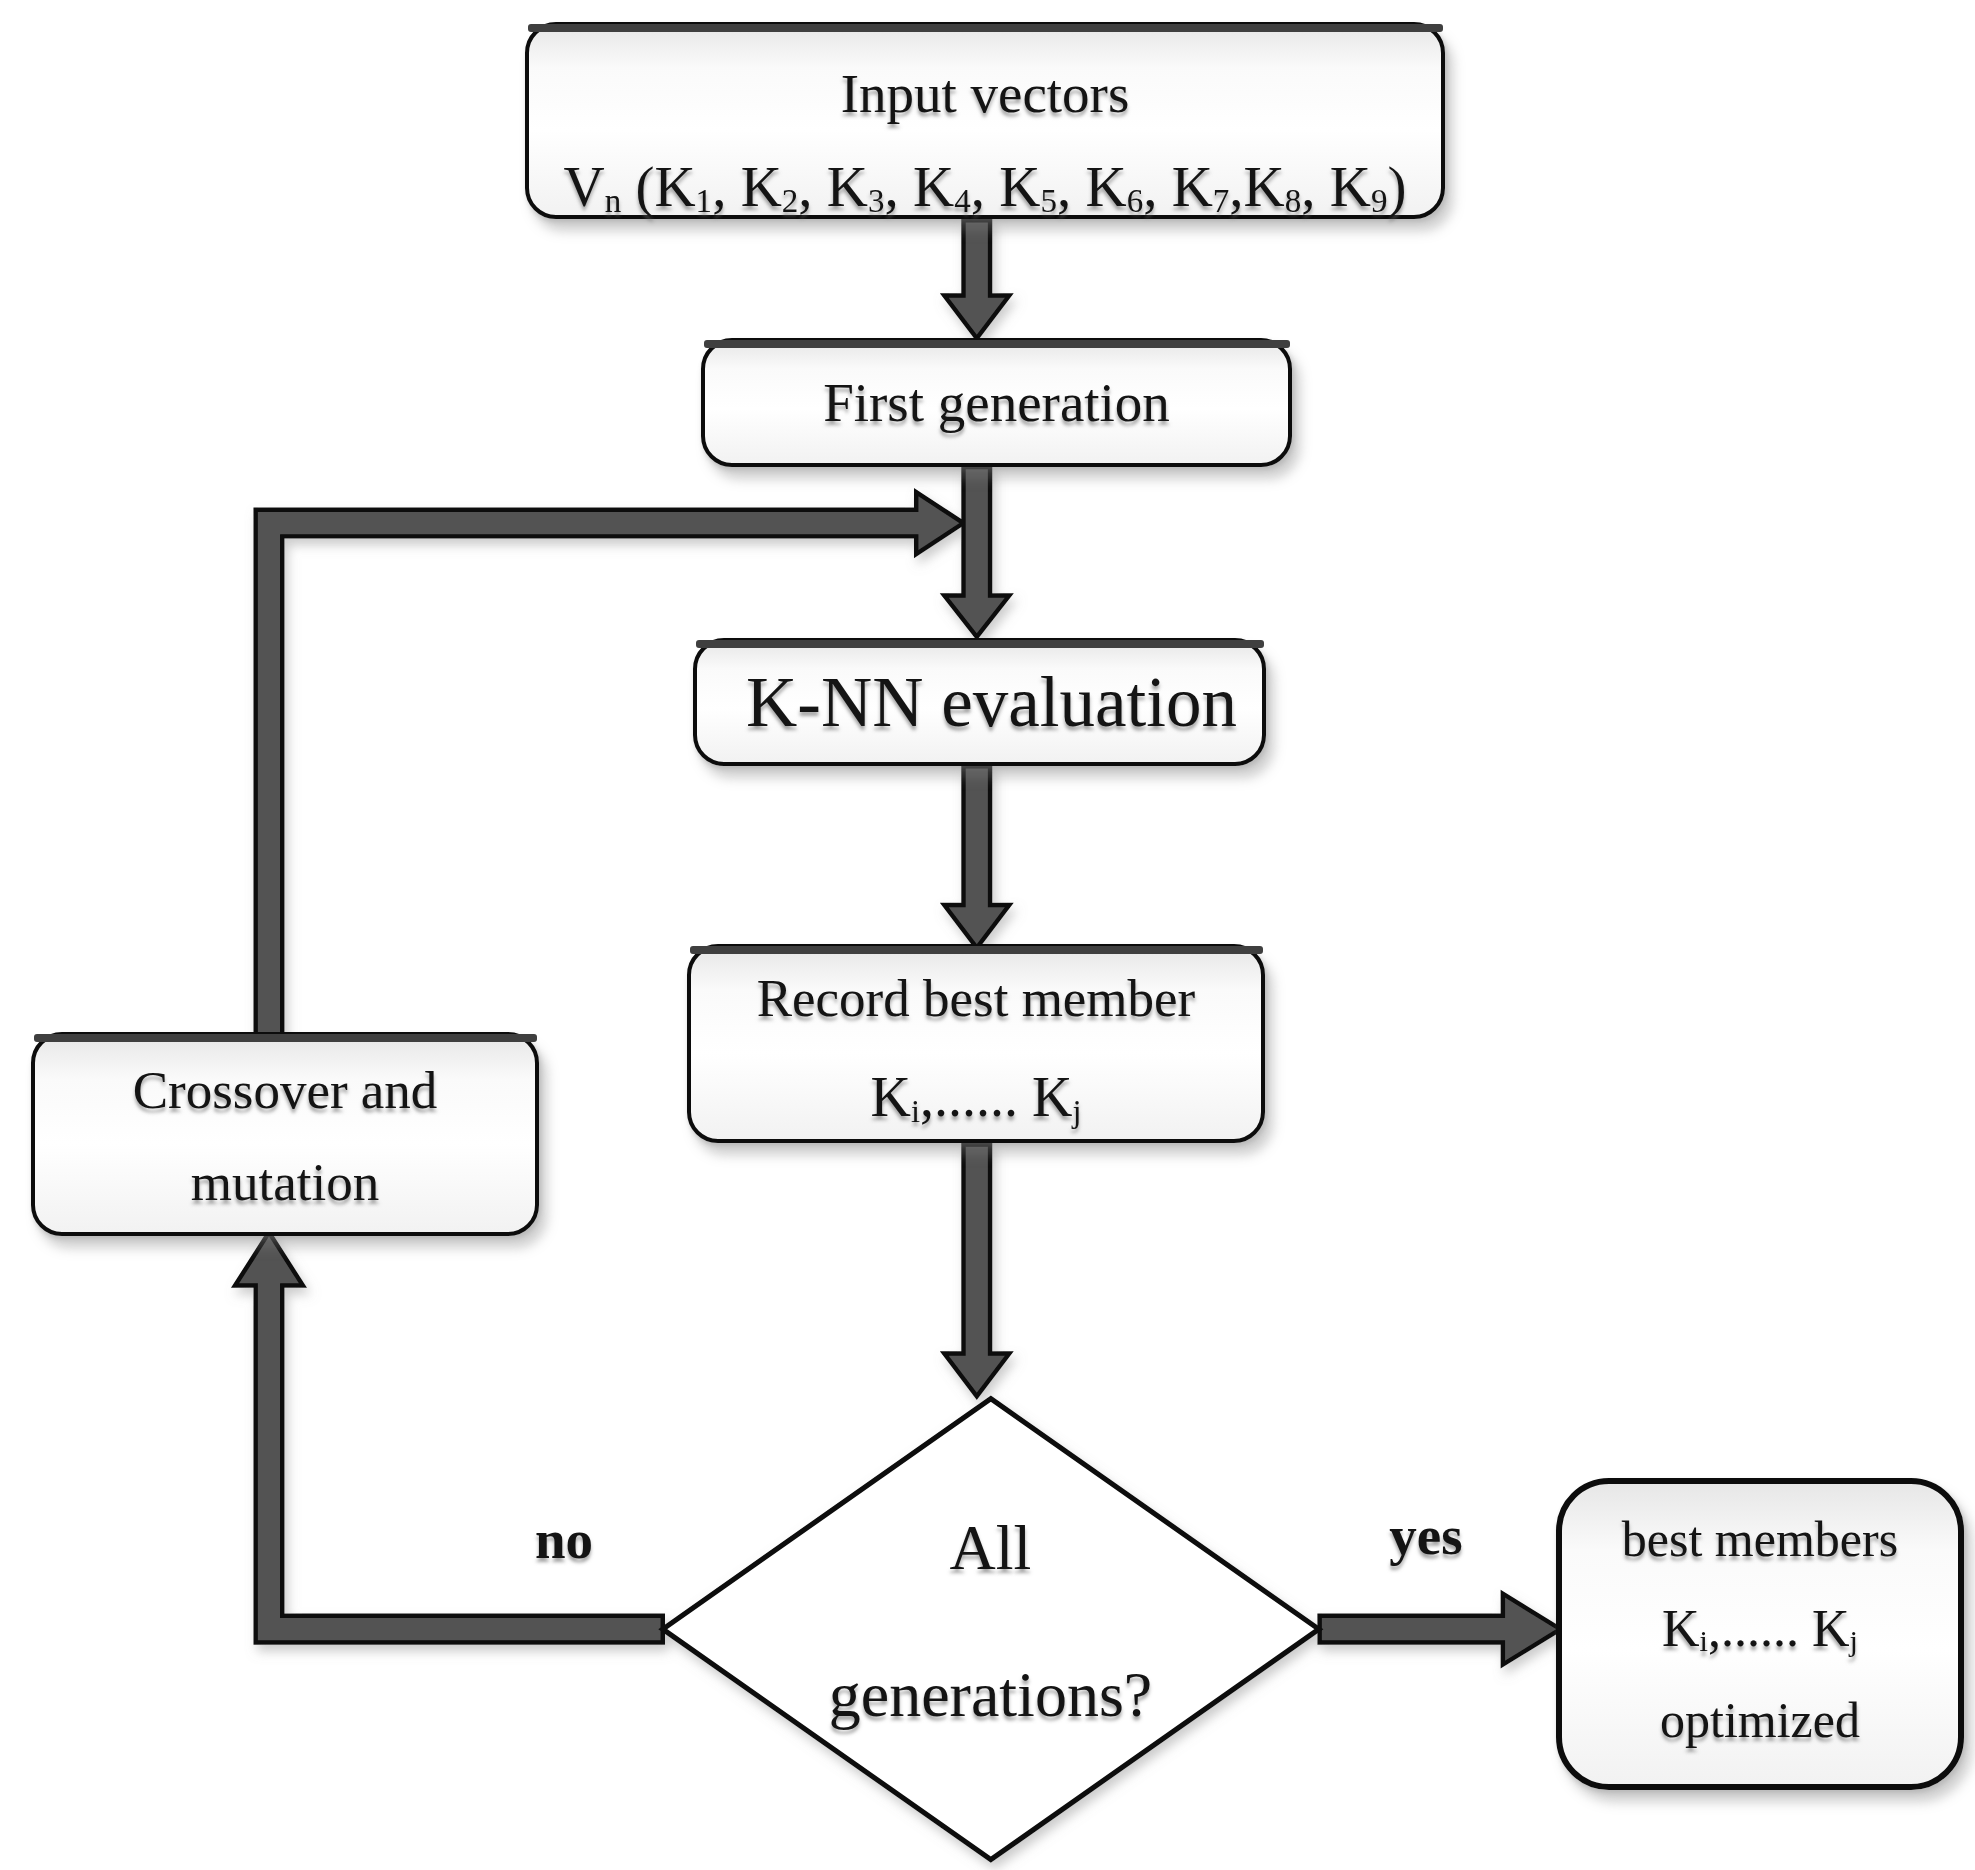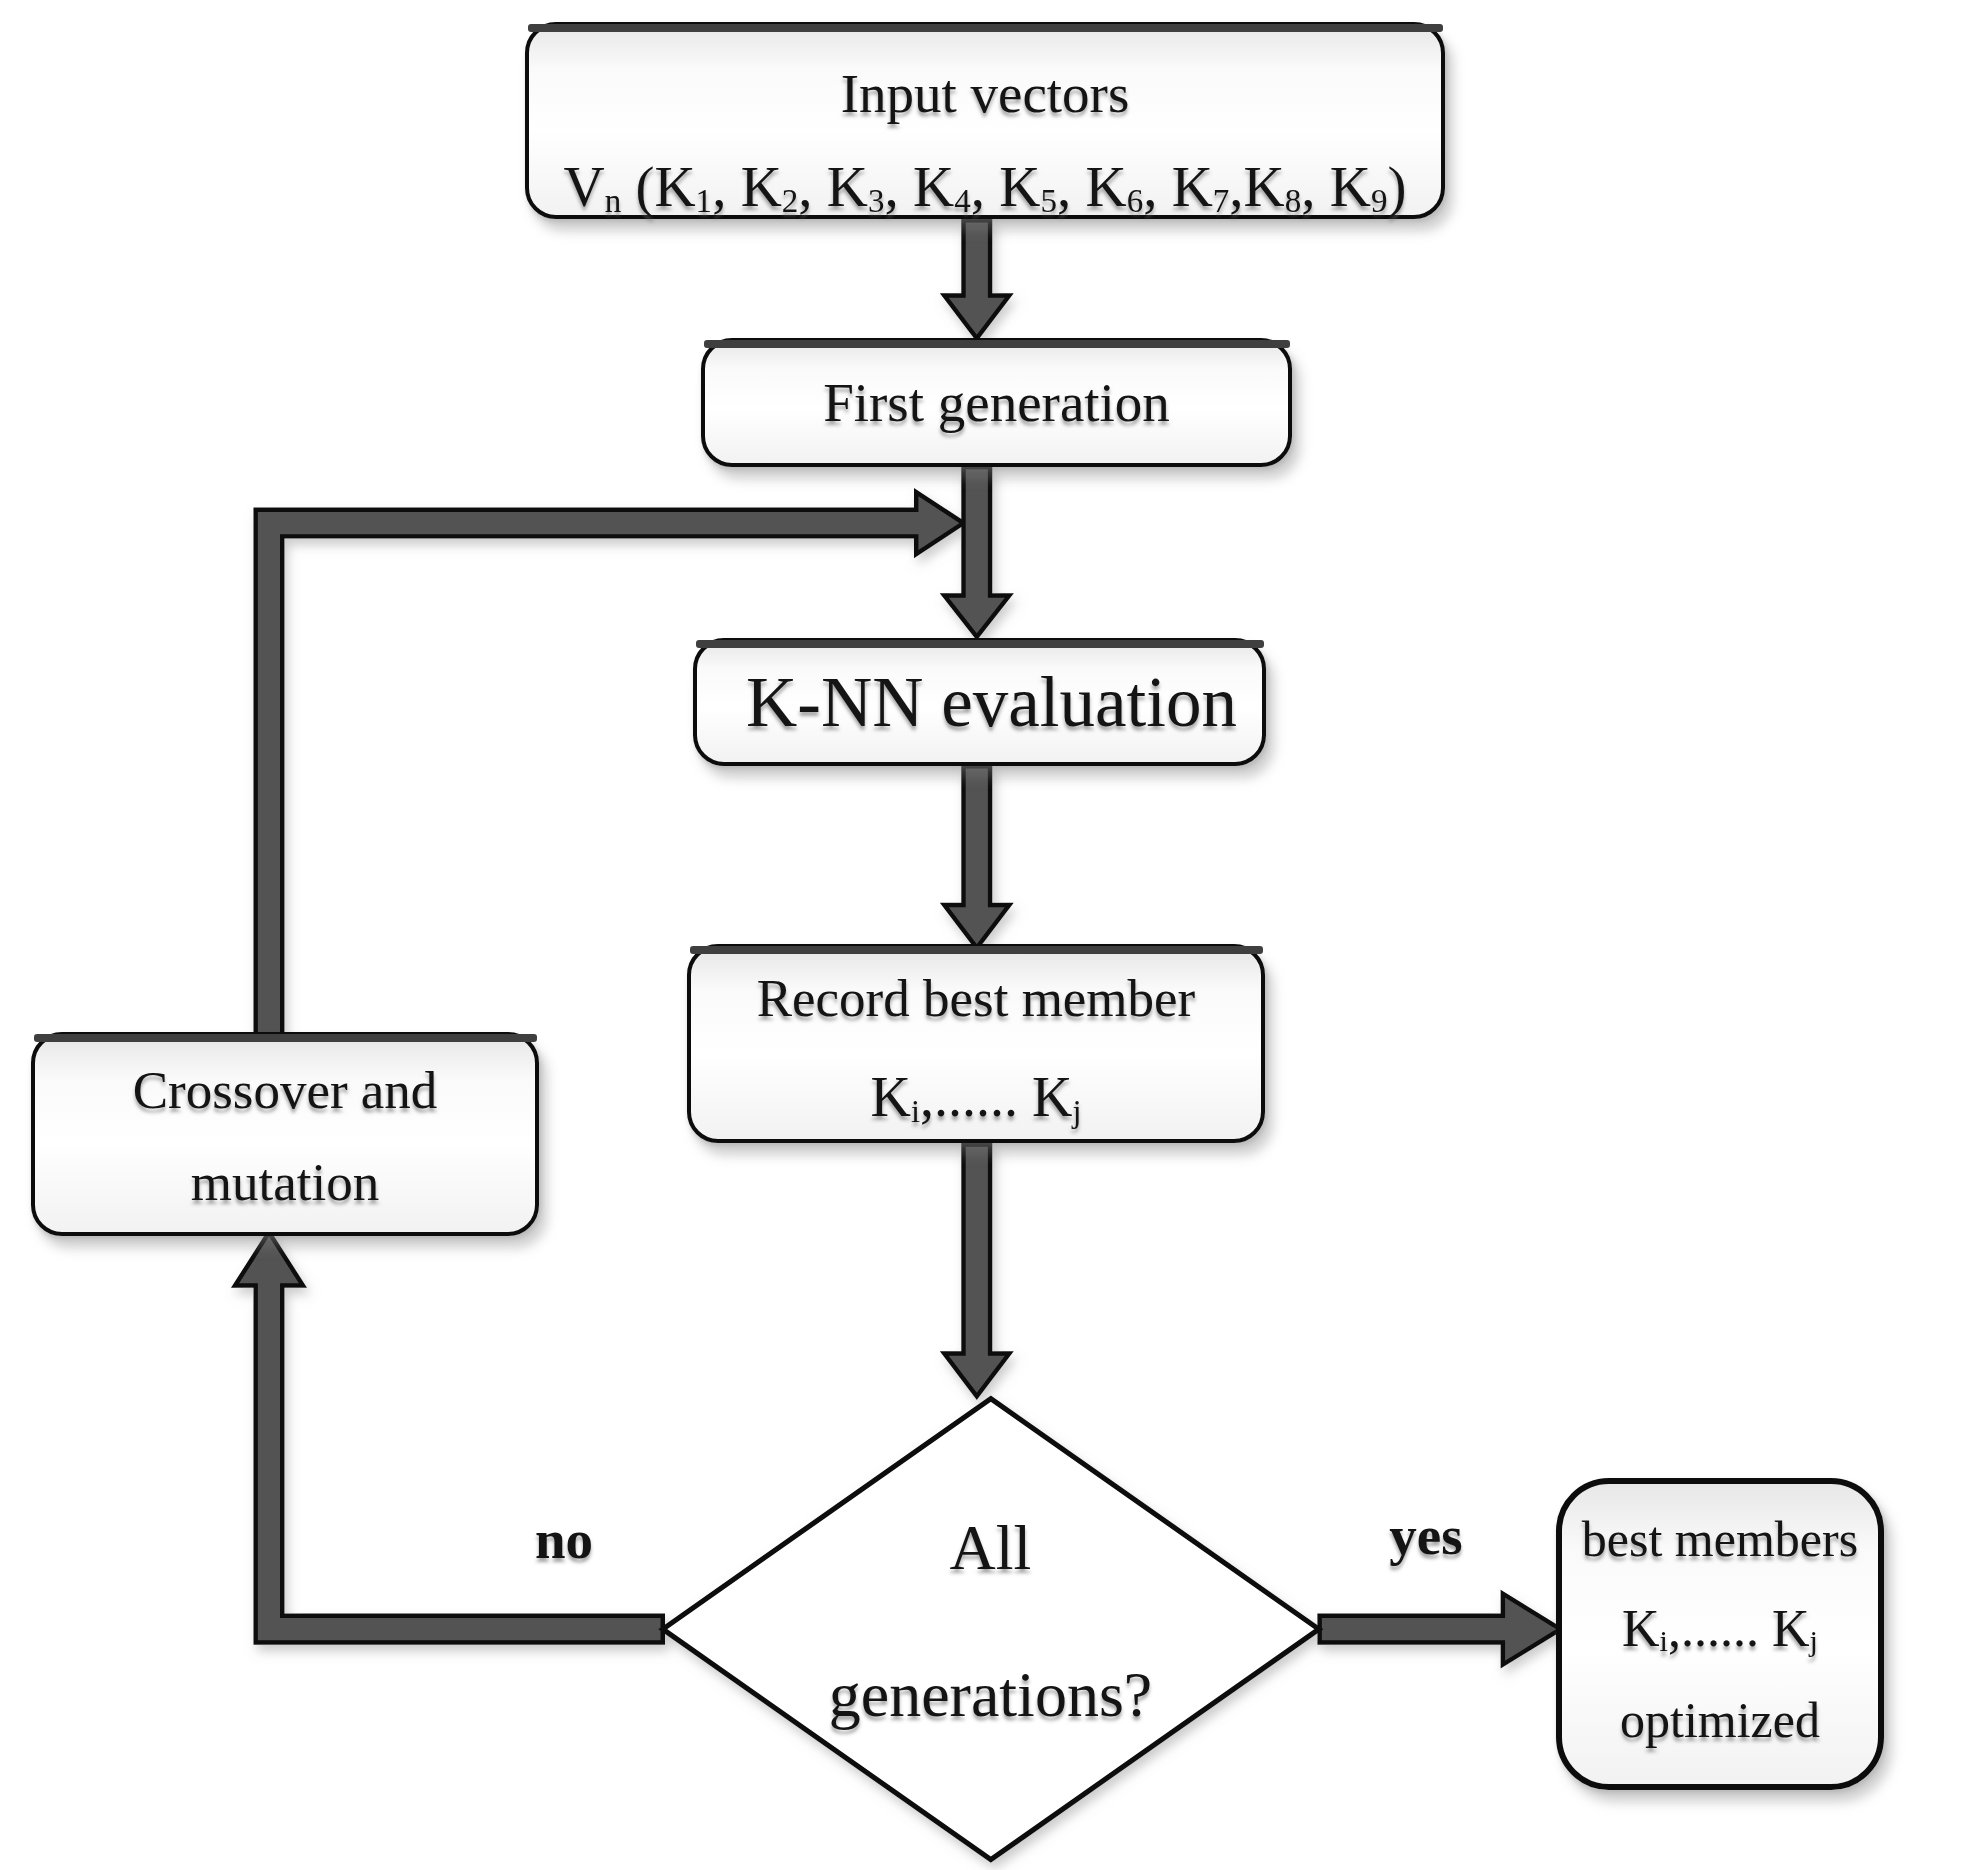--- a/index.html
+++ b/index.html
@@ -46,21 +46,21 @@
   .box--input .t2{font-size:57px;}
   .box--first   {left:695px;  top:338px;  width:591px;  height:129px; justify-content:center;margin-left:6px;}
   .box--first .t1{font-size:55px;}
   .box--knn     {left:693px;  top:638px;  width:573px;  height:128px; justify-content:center;}
   .box--knn .t1{font-size:71px;margin-left:24px;}
   .box--record  {left:687px;  top:944px; width:578px;  height:199px; padding-top:23.6px; gap:44px;}
   .box--record .t1{font-size:53px;}
   .box--record .t2{font-size:56px;}
   .box--cross   {left:31px;   top:1032px; width:508px;  height:204px; padding-top:28px; gap:39px;}
   .box--cross .t1,.box--cross .t2{font-size:53px;}
-  .box--result  {left:1556px; top:1478px; width:328px;  height:312px; padding-top:29.6px; gap:39px;font-family:Liberation Serif, serif;}
+  .box--result  {left:1556px; top:1478px; width:408px;  height:312px; padding-top:29.6px; gap:39px;font-family:Liberation Serif, serif;}
   .box--result .t1,.box--result .t3{font-size:50px;}
   .box--result .t2{font-size:52px;}
   
   .dlabel{
     position:absolute;left:769px;top:1516px;width:443px;
     display:flex;flex-direction:column;align-items:center;gap:83px;
   }
   .dlabel .bline{font-size:64px;}
   .edge-label{
     position:absolute;width:148px;text-align:center;

